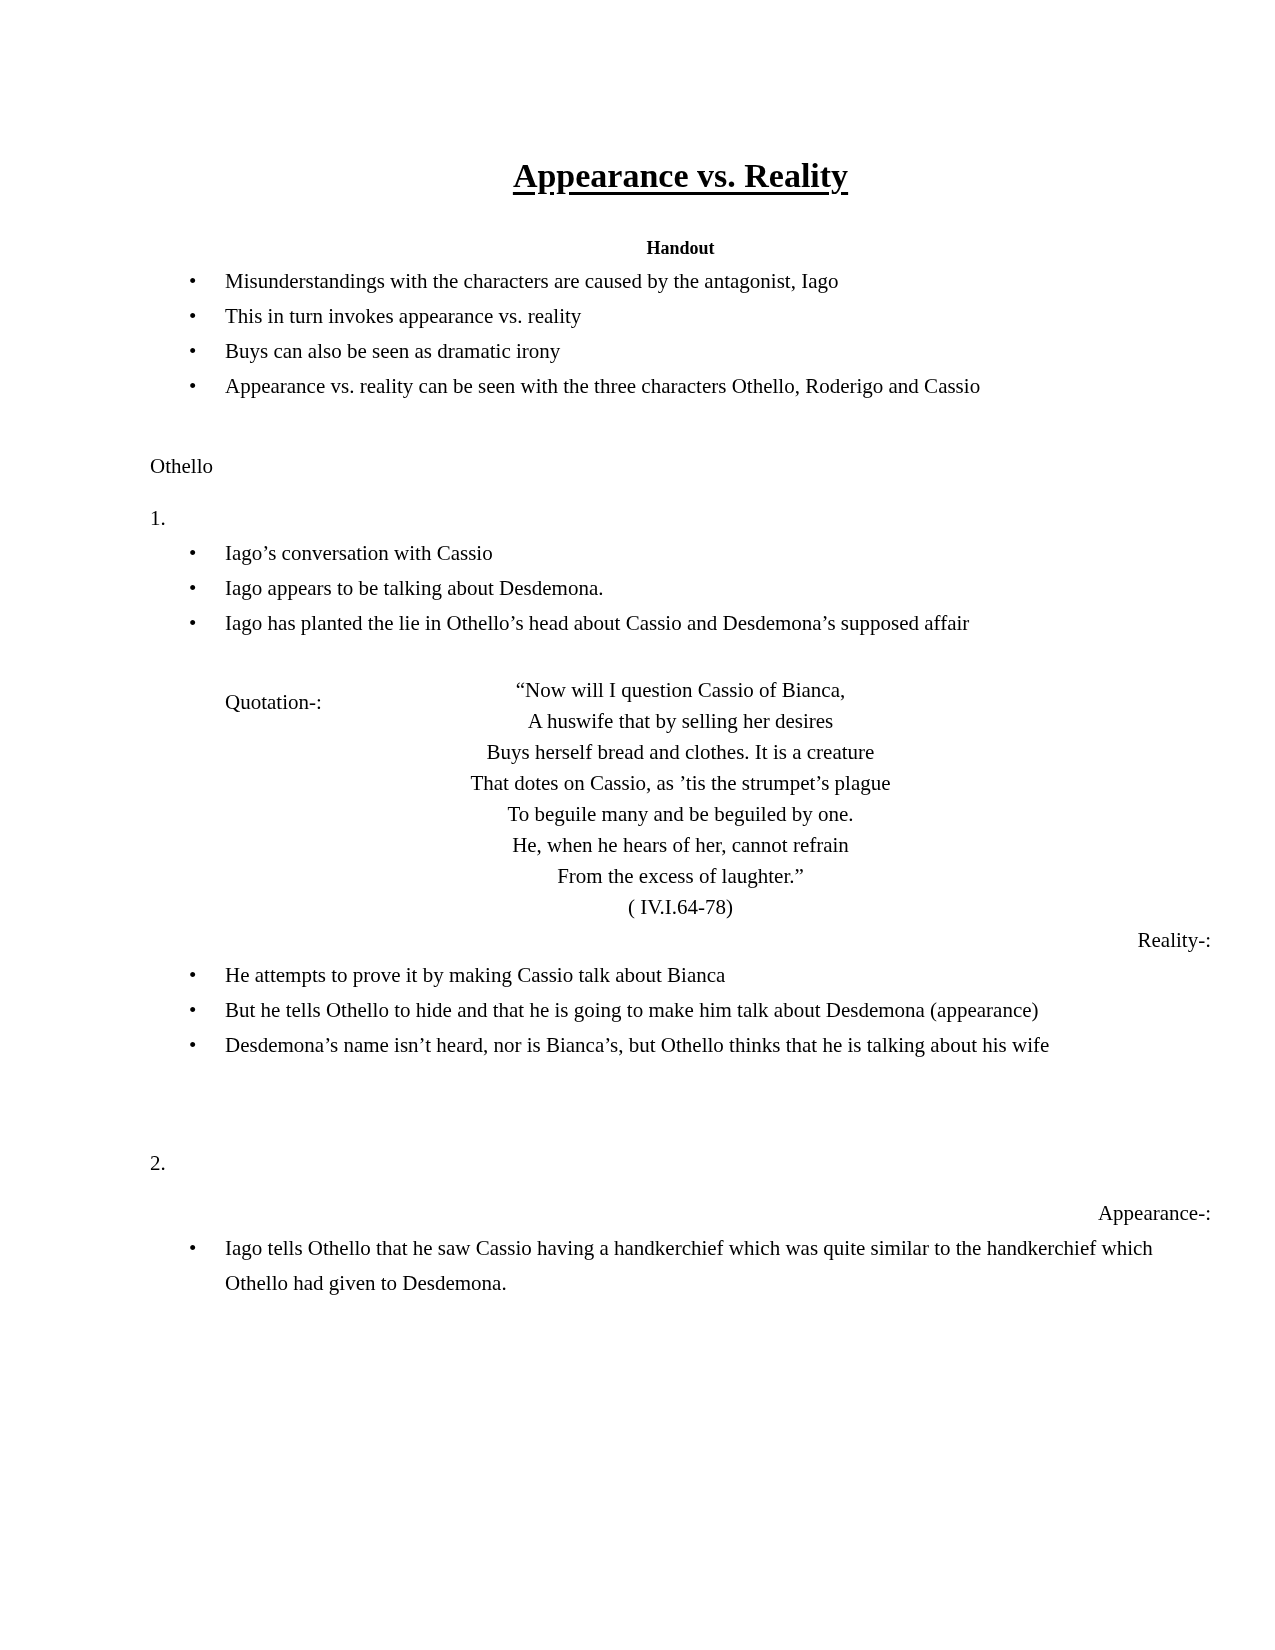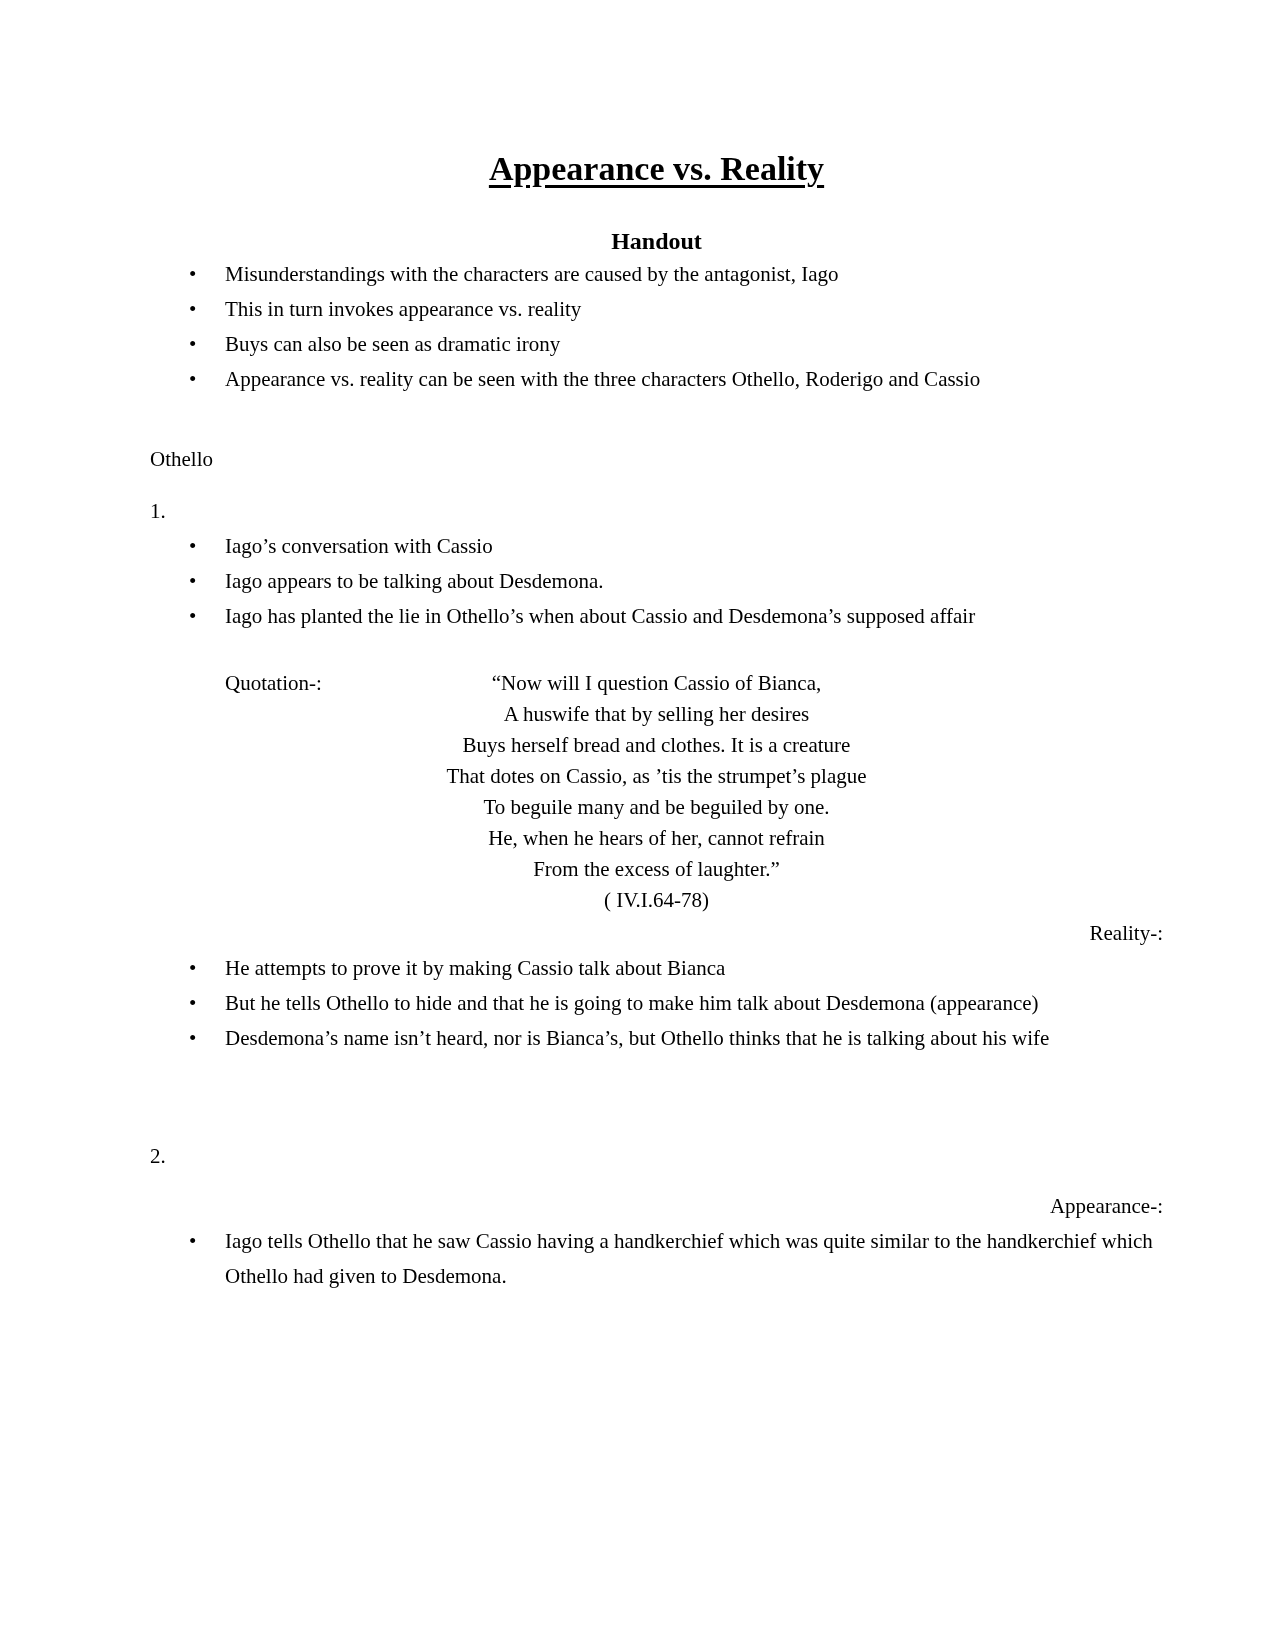--- a/index.html
+++ b/index.html
@@ -1,41 +1,41 @@
 <!DOCTYPE html>
 <html><head>
 <meta charset="utf-8">
 <style>
   html, body { margin: 0; padding: 0; background: #ffffff; }
   .page {
     position: relative;
     width: 1275px;
     height: 1365px;
-    margin: 4px auto;
+    margin: 11px auto;
     background: #ffffff;
     color: #000000;
     font-family: "Liberation Serif", serif;
     box-sizing: border-box;
-    padding: 145px 112px 0 150px;
+    padding: 145px 64px 0 150px;
     overflow: hidden;
   }
   .doc-title {
     margin: 0;
     text-align: center;
     font-size: 34px;
     line-height: 40px;
     font-weight: bold;
     text-decoration: underline;
     text-decoration-thickness: 3px;
     text-underline-offset: 5px;
   }
   .doc-subtitle {
     margin: 36px 0 0 0;
     text-align: center;
-    font-size: 24px;
+    font-size: 18px;
     line-height: 32px;
     font-weight: bold;
   }
   ul.bullets {
     list-style: none;
     margin: 0;
     padding: 0 0 0 75px;
     font-size: 21px;
     line-height: 35px;
   }
@@ -54,21 +54,21 @@
   .quote-block {
     position: relative;
     margin-top: 34px;
     text-align: center;
     font-size: 21px;
     line-height: 31px;
   }
   .quote-label {
     position: absolute;
     left: 75px;
-    top: 0;
+    top: 12px;
     text-align: left;
   }
   .indent-label { margin: 0 0 0 75px; font-size: 21px; line-height: 35px; text-align: right; }
   .mt-num2 { margin-top: 83px; }
   .mt-appearance { margin-top: 15px; }
 </style>
 </head>
 <body>
 
 <div class="page">
@@ -84,21 +84,21 @@
     <li>Appearance vs. reality can be seen with the three characters Othello, Roderigo and Cassio</li>
   </ul>
 
   <p class="heading-left mt-othello">Othello</p>
 
   <p class="heading-left mt-num1">1.</p>
 
   <ul class="bullets mt-group1">
     <li>Iago’s conversation with Cassio</li>
     <li>Iago appears to be talking about Desdemona.</li>
-    <li>Iago has planted the lie in Othello’s when about Cassio and Desdemona’s supposed affair</li>
+    <li>Iago has planted the lie in Othello’s head about Cassio and Desdemona’s supposed affair</li>
   </ul>
 
   <div class="quote-block">
     <span class="quote-label">Quotation-:</span>
     <div>“Now will I question Cassio of Bianca,</div>
     <div>A huswife that by selling her desires</div>
     <div>Buys herself bread and clothes. It is a creature</div>
     <div>That dotes on Cassio, as ’tis the strumpet’s plague</div>
     <div>To beguile many and be beguiled by one.</div>
     <div>He, when he hears of her, cannot refrain</div>

